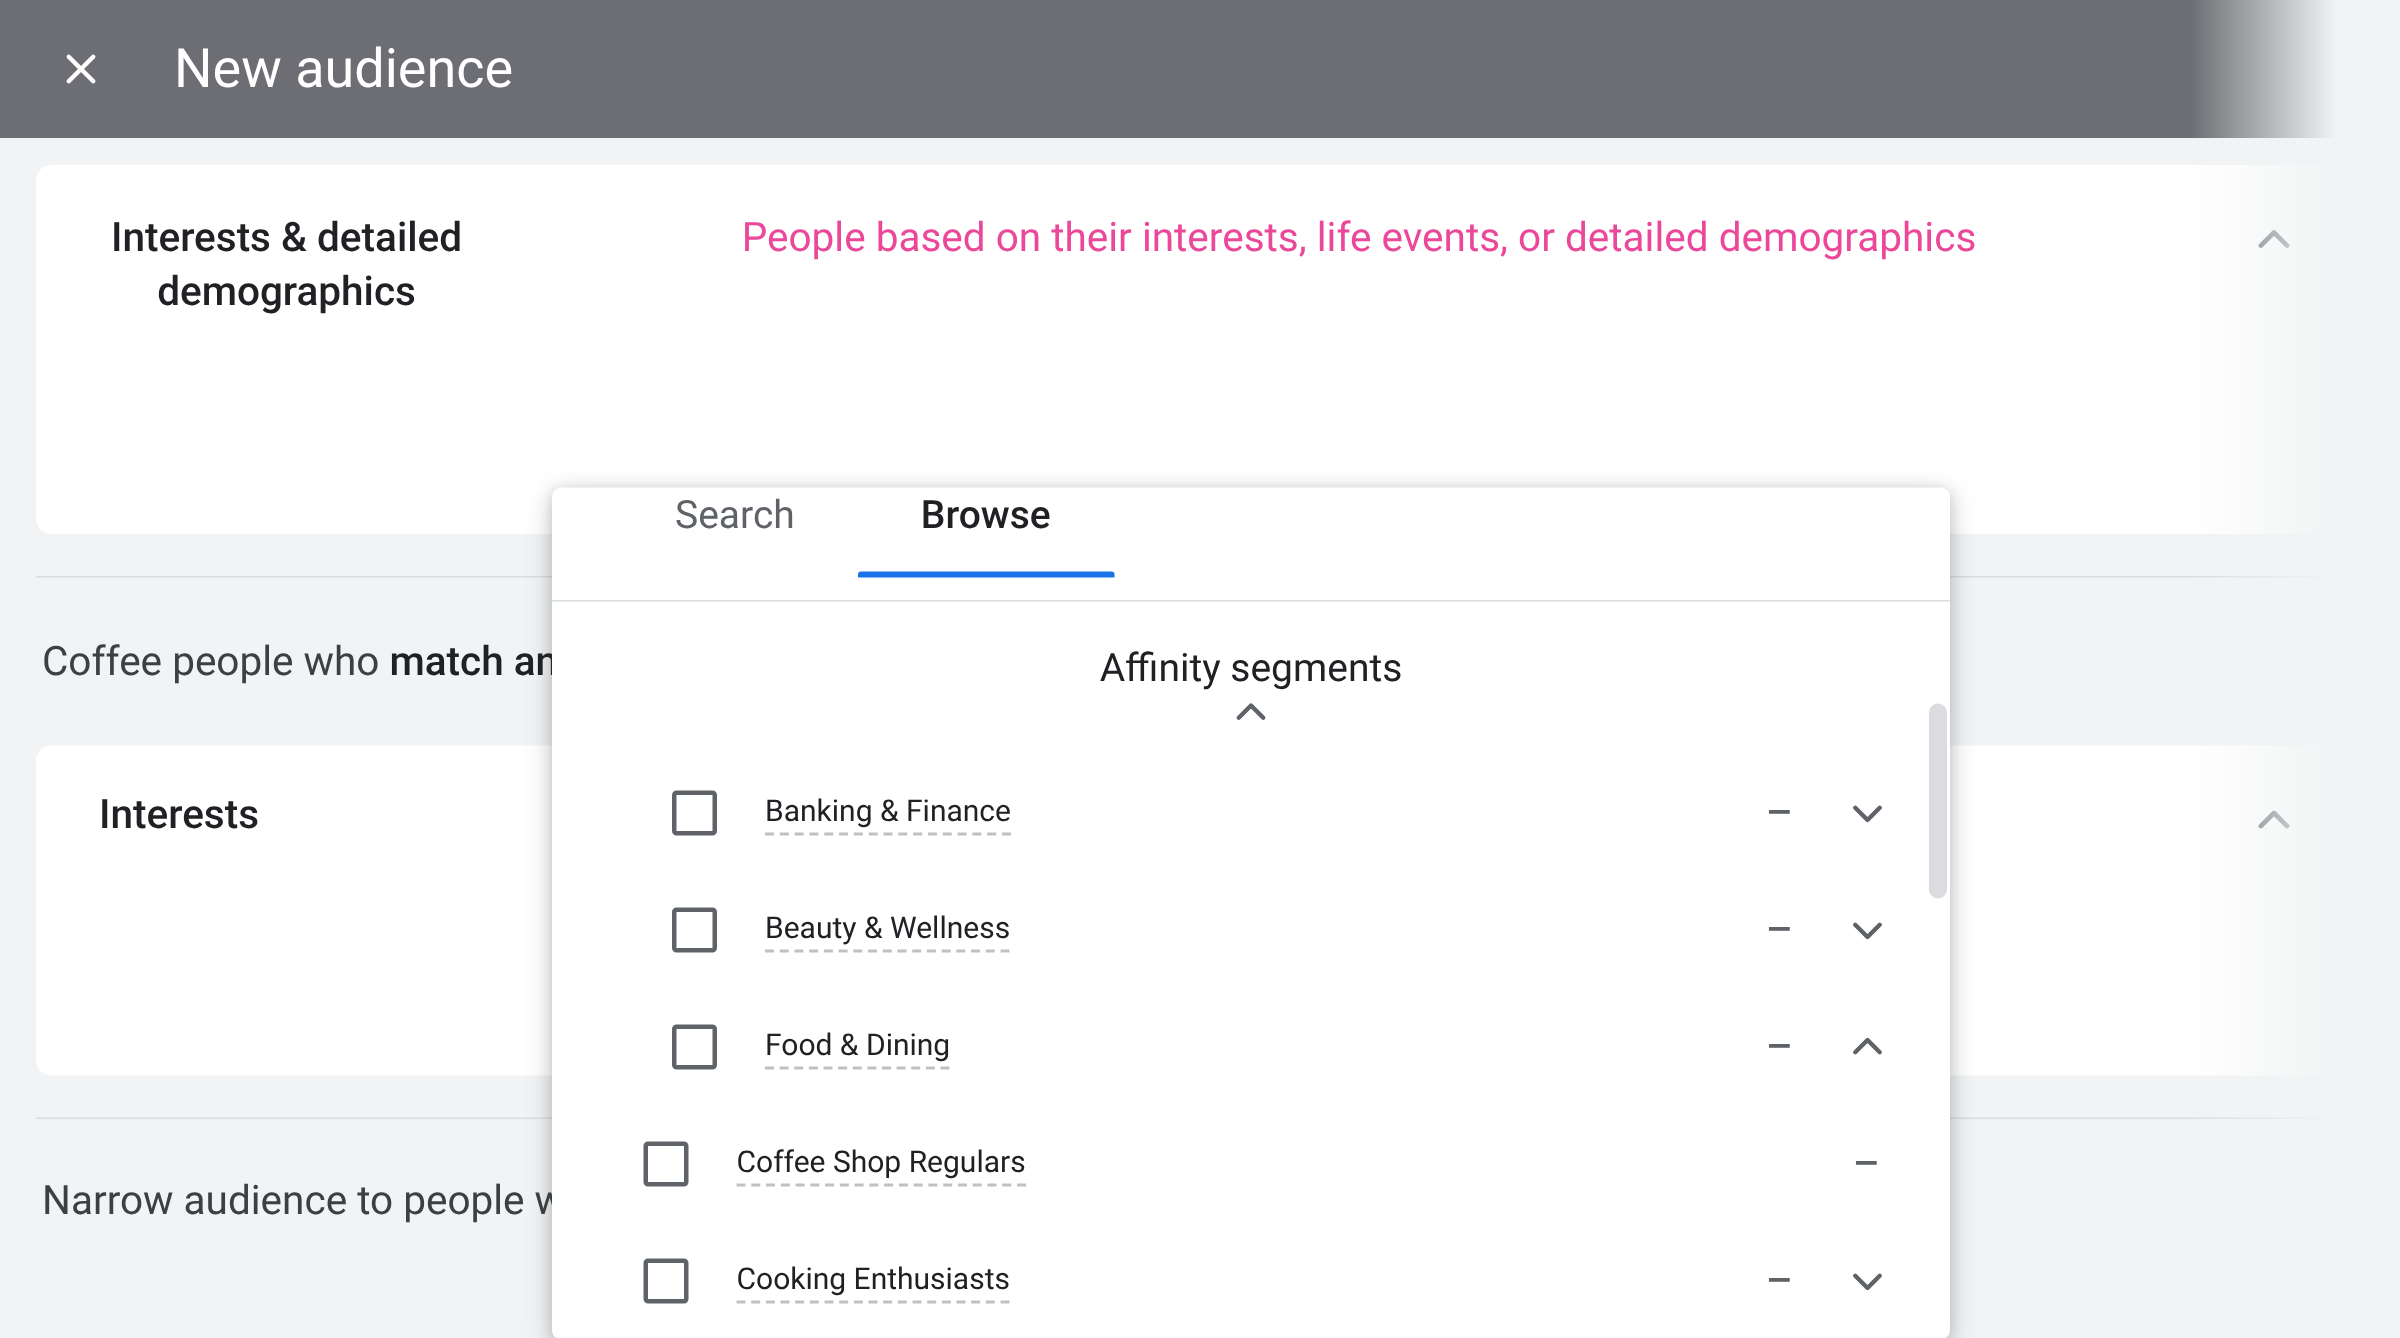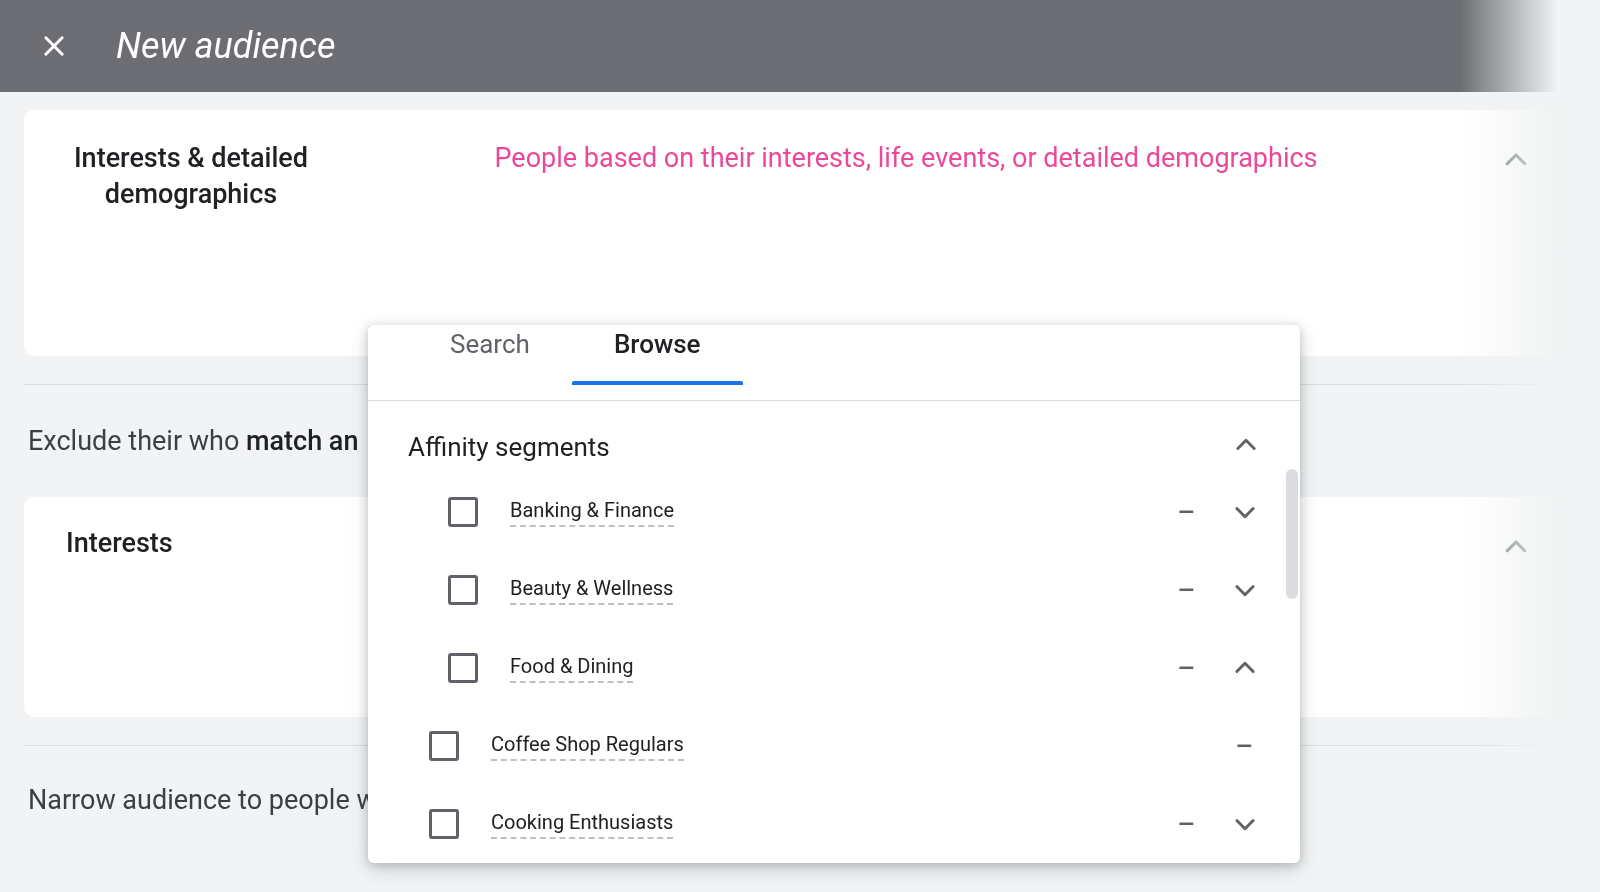--- a/index.html
+++ b/index.html
@@ -11,21 +11,20 @@
     overflow: hidden;
     position: relative;
   }
   .header {
     background: #6d6e73;
     height: 92px;
     display: flex;
     align-items: center;
     padding: 0 40px;
     gap: 48px;
-    font-style: italic;
   }
   .close-icon {
     color: #fff;
     width: 28px;
     height: 28px;
     display: flex;
     align-items: center;
     justify-content: center;
     cursor: pointer;
   }
@@ -149,20 +148,21 @@
     position: relative;
     padding: 0;
     overflow-y: auto;
     max-height: 584px;
   }
   .segment-header {
     display: flex;
     align-items: center;
     justify-content: space-between;
     padding: 30px 40px 10px 40px;
+    flex-direction: column;
   }
   .segment-title {
     font-size: 26px;
     color: #202124;
   }
   .item-row {
     display: flex;
     align-items: center;
     padding: 22px 40px 22px 80px;
     gap: 32px;
@@ -253,21 +253,21 @@
         <svg viewBox="0 0 24 24" fill="none" stroke="currentColor" stroke-width="2.5" stroke-linecap="round" stroke-linejoin="round">
           <polyline points="5 15 12 8 19 15"></polyline>
         </svg>
       </div>
     </div>
   </div>
 
   <div class="divider"></div>
 
   <div class="section-text">
-    <span>Exclude their who </span><strong>match an</strong>
+    <span>Coffee people who </span><strong>match an</strong>
   </div>
 
   <div class="card card-exclusions">
     <div class="card-row">
       <div class="exclusions-title">Interests</div>
       <div style="flex:1"></div>
       <div class="chevron-btn">
         <svg viewBox="0 0 24 24" fill="none" stroke="currentColor" stroke-width="2.5" stroke-linecap="round" stroke-linejoin="round">
           <polyline points="5 15 12 8 19 15"></polyline>
         </svg>

